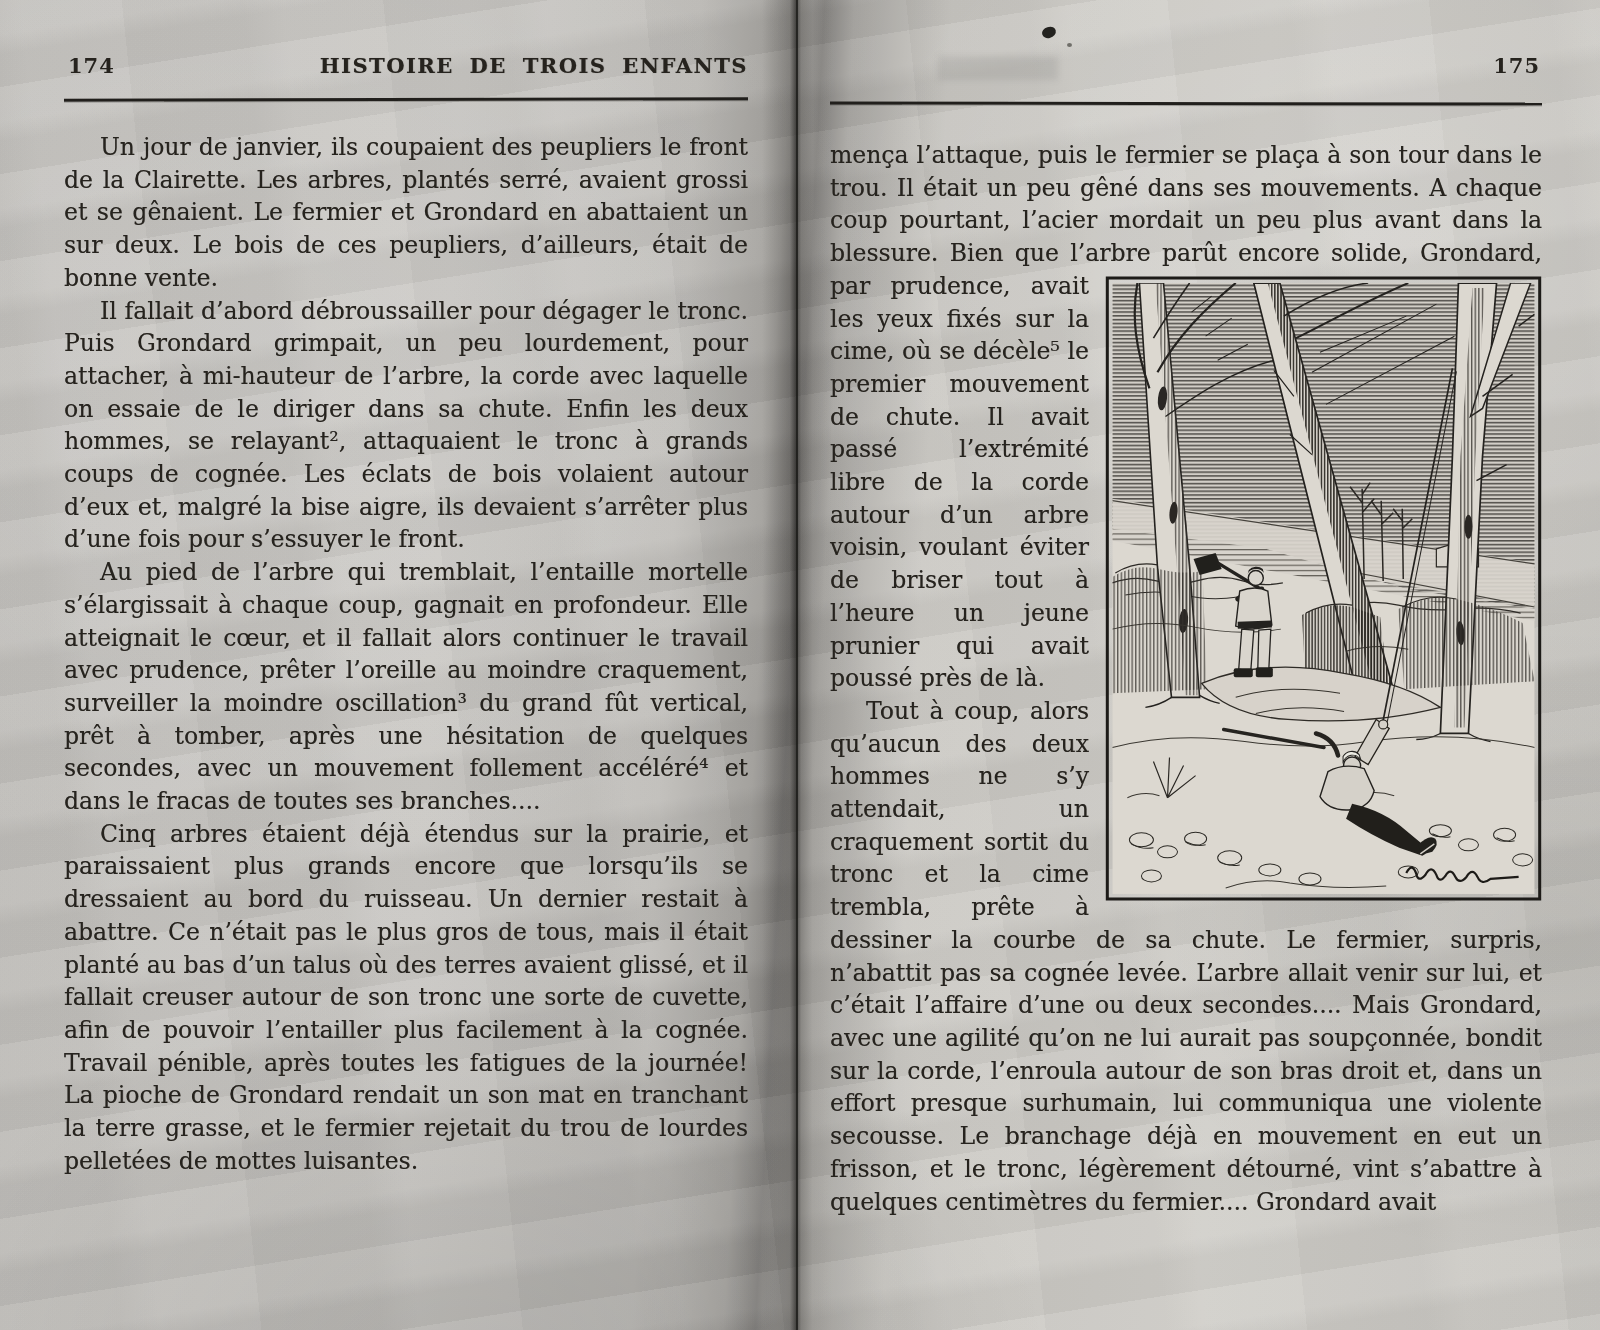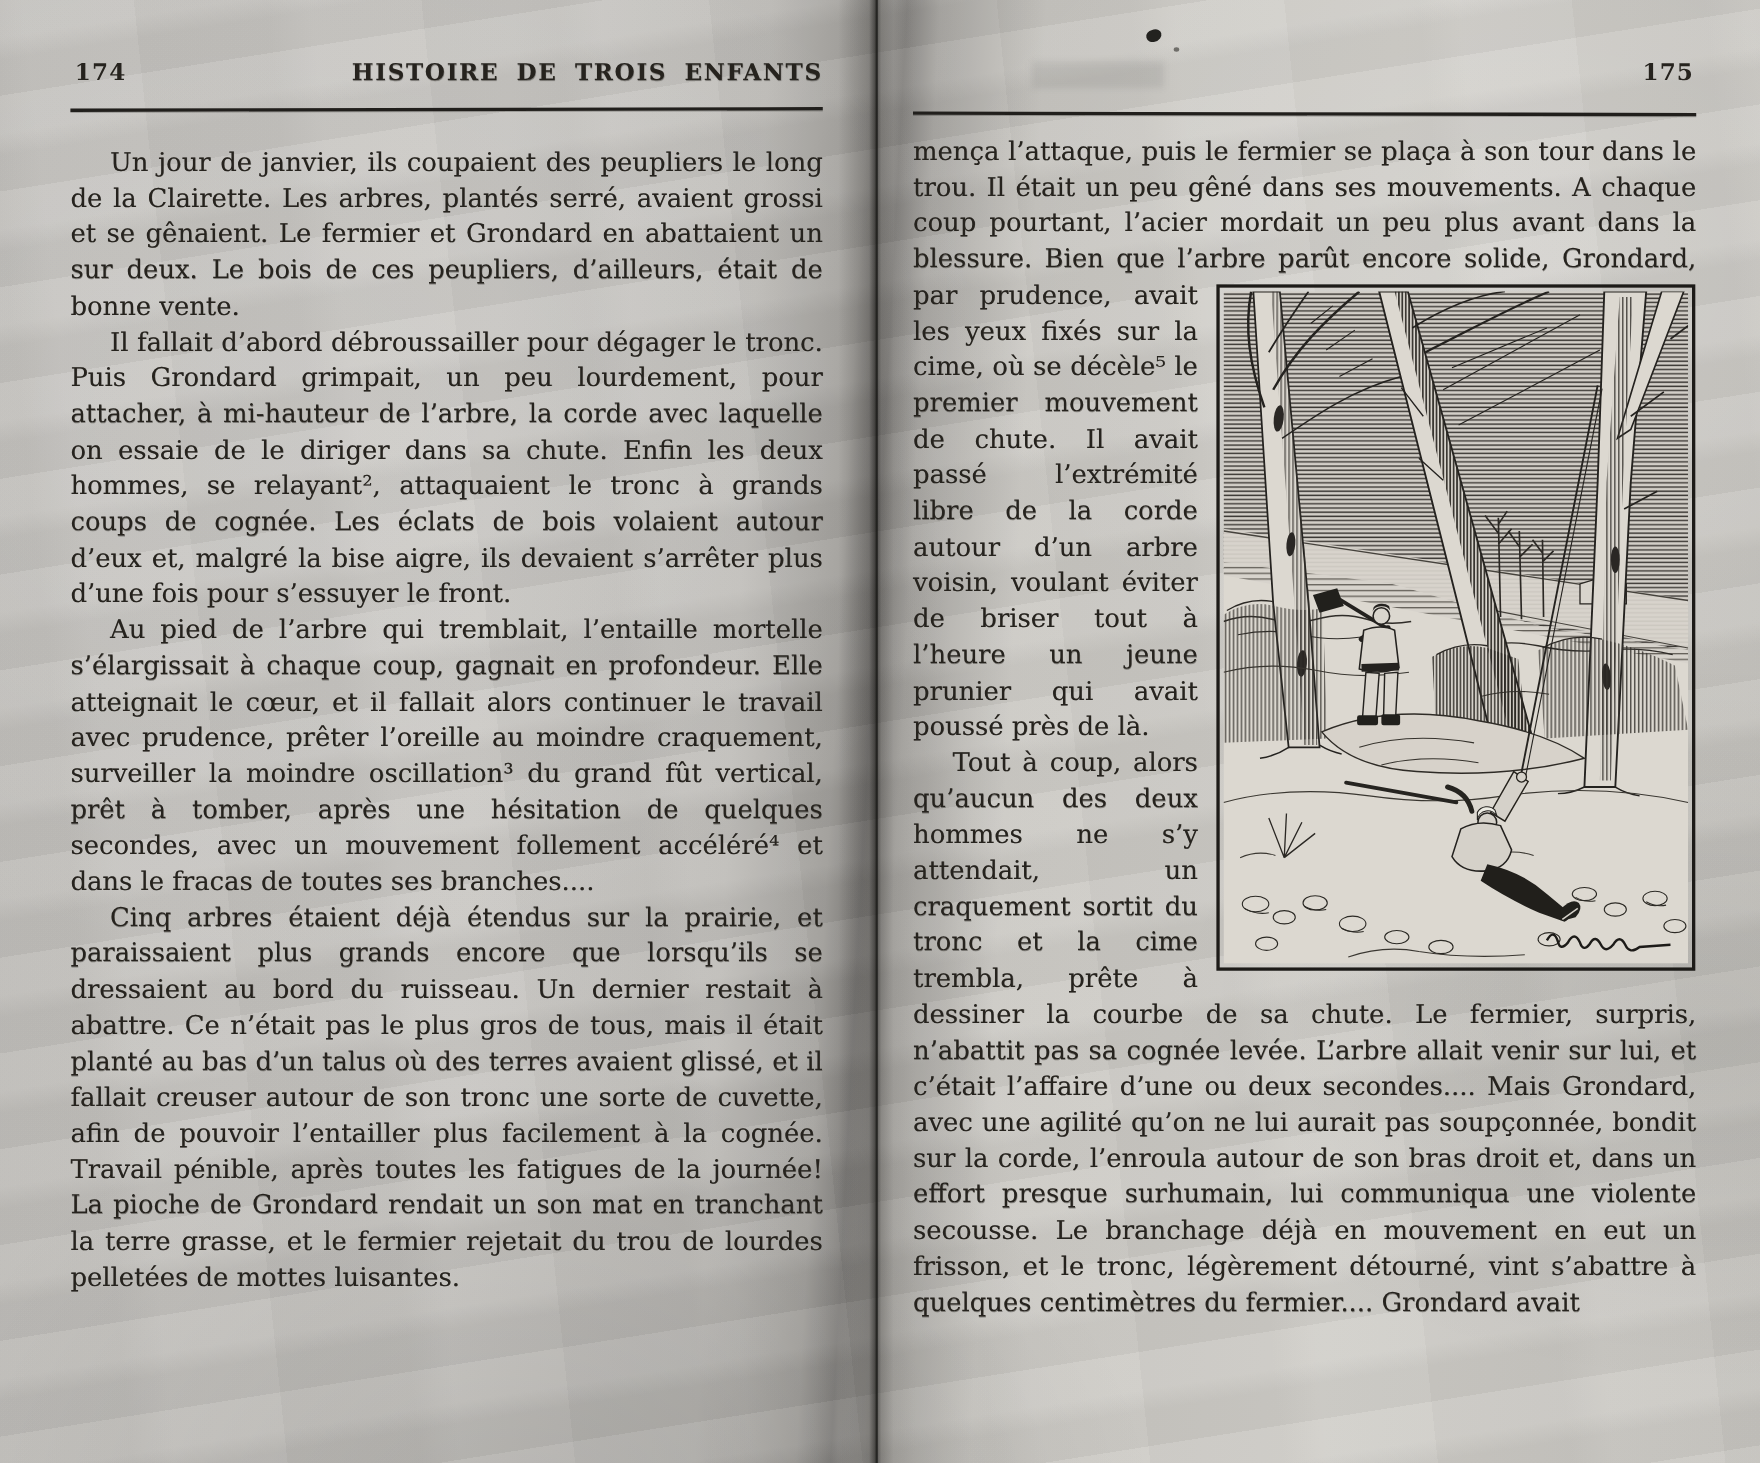--- a/index.html
+++ b/index.html
@@ -39,21 +39,21 @@
   .pnum{position:absolute;top:0;font-size:21px;font-weight:bold;letter-spacing:1px;}
   .pnum.at-left{left:4px;}
   .pnum.at-right{right:2px;}
 
   .rule{border-top:3px solid #211f1c;margin-top:14px;box-shadow:0 1px 0 rgba(33,31,28,0.25);}
   .page.left .rule{transform:rotate(-0.12deg);}
   .page.right .rule{transform:rotate(0.1deg);margin-top:18px;}
 
   .body-text{margin-top:30px;font-size:23.5px;line-height:32.7px;
     text-shadow:0.3px 0.3px 0.6px rgba(30,28,24,0.42);}
-  .page.right .body-text{margin-top:16px;}
+  .page.right .body-text{margin-top:34px;}
   .para{margin:0;text-indent:36px;text-align:justify;}
   .para.noindent{text-indent:0;}
 
   .figwrap{float:right;width:437px;height:625px;margin:6px 0 10px 16px;shape-outside:margin-box;}
   .figwrap svg{display:block;width:437px;height:625px;}
 </style>
 </head>
 <body>
 
 <div class="spread">
@@ -65,21 +65,21 @@
   <div class="ink-speck"></div>
 
   <section class="page left">
     <div class="block">
       <header class="pagehead">
         <span class="pnum at-left">174</span>
         <span class="ptitle">HISTOIRE DE TROIS ENFANTS</span>
       </header>
       <div class="rule"></div>
       <div class="body-text">
-        <p class="para">Un jour de janvier, ils coupaient des peupliers le long de la Clairette. Les arbres, plantés serré, avaient grossi et se gênaient. Le fermier et Grondard en abattaient un sur deux. Le bois de ces peupliers, d’ailleurs, était de bonne vente.</p>
+        <p class="para">Un jour de janvier, ils coupaient des peupliers le front de la Clairette. Les arbres, plantés serré, avaient grossi et se gênaient. Le fermier et Grondard en abattaient un sur deux. Le bois de ces peupliers, d’ailleurs, était de bonne vente.</p>
         <p class="para">Il fallait d’abord débroussailler pour dégager le tronc. Puis Grondard grimpait, un peu lourdement, pour attacher, à mi-hauteur de l’arbre, la corde avec laquelle on essaie de le diriger dans sa chute. Enfin les deux hommes, se relayant², attaquaient le tronc à grands coups de cognée. Les éclats de bois volaient autour d’eux et, malgré la bise aigre, ils devaient s’arrêter plus d’une fois pour s’essuyer le front.</p>
         <p class="para">Au pied de l’arbre qui tremblait, l’entaille mortelle s’élargissait à chaque coup, gagnait en profondeur. Elle atteignait le cœur, et il fallait alors continuer le travail avec prudence, prêter l’oreille au moindre craquement, surveiller la moindre oscillation³ du grand fût vertical, prêt à tomber, après une hésitation de quelques secondes, avec un mouvement follement accéléré⁴ et dans le fracas de toutes ses branches....</p>
         <p class="para">Cinq arbres étaient déjà étendus sur la prairie, et paraissaient plus grands encore que lorsqu’ils se dressaient au bord du ruisseau. Un dernier restait à abattre. Ce n’était pas le plus gros de tous, mais il était planté au bas d’un talus où des terres avaient glissé, et il fallait creuser autour de son tronc une sorte de cuvette, afin de pouvoir l’entailler plus facilement à la cognée. Travail pénible, après toutes les fatigues de la journée! La pioche de Grondard rendait un son mat en tranchant la terre grasse, et le fermier rejetait du trou de lourdes pelletées de mottes luisantes.</p>
       </div>
     </div>
   </section>
 
   <section class="page right">
     <div class="block">
       <header class="pagehead">

